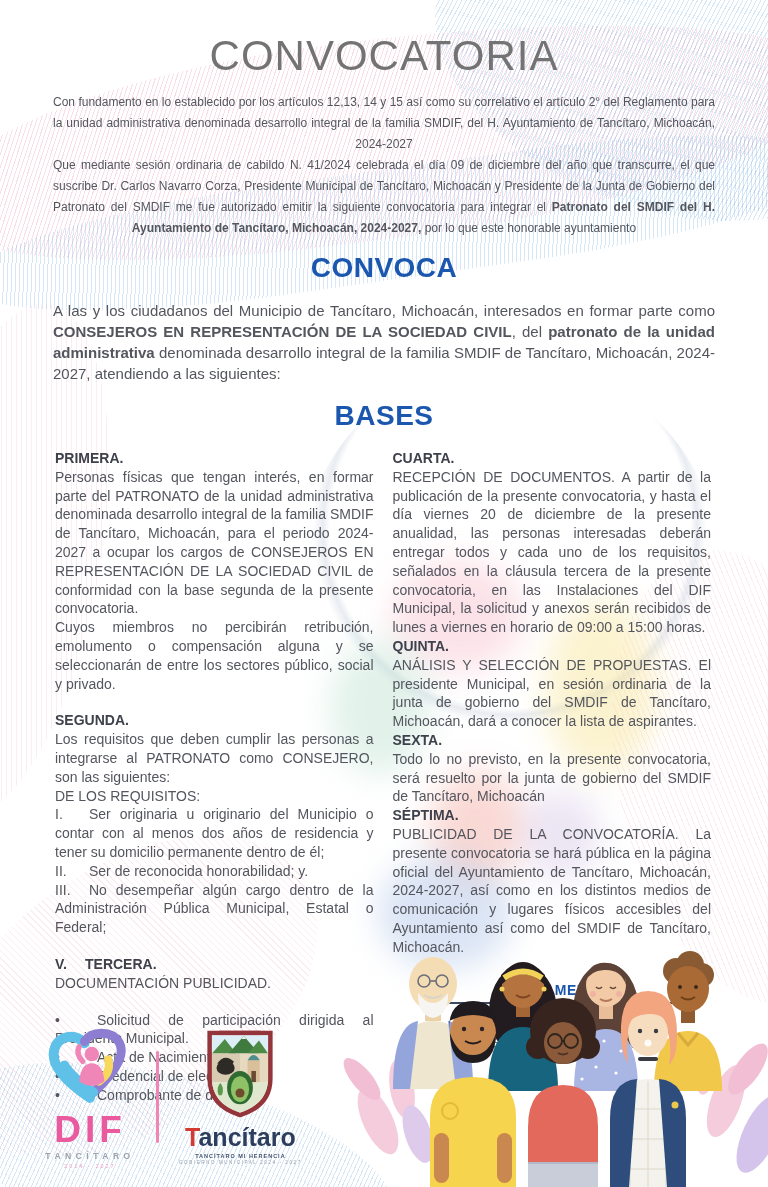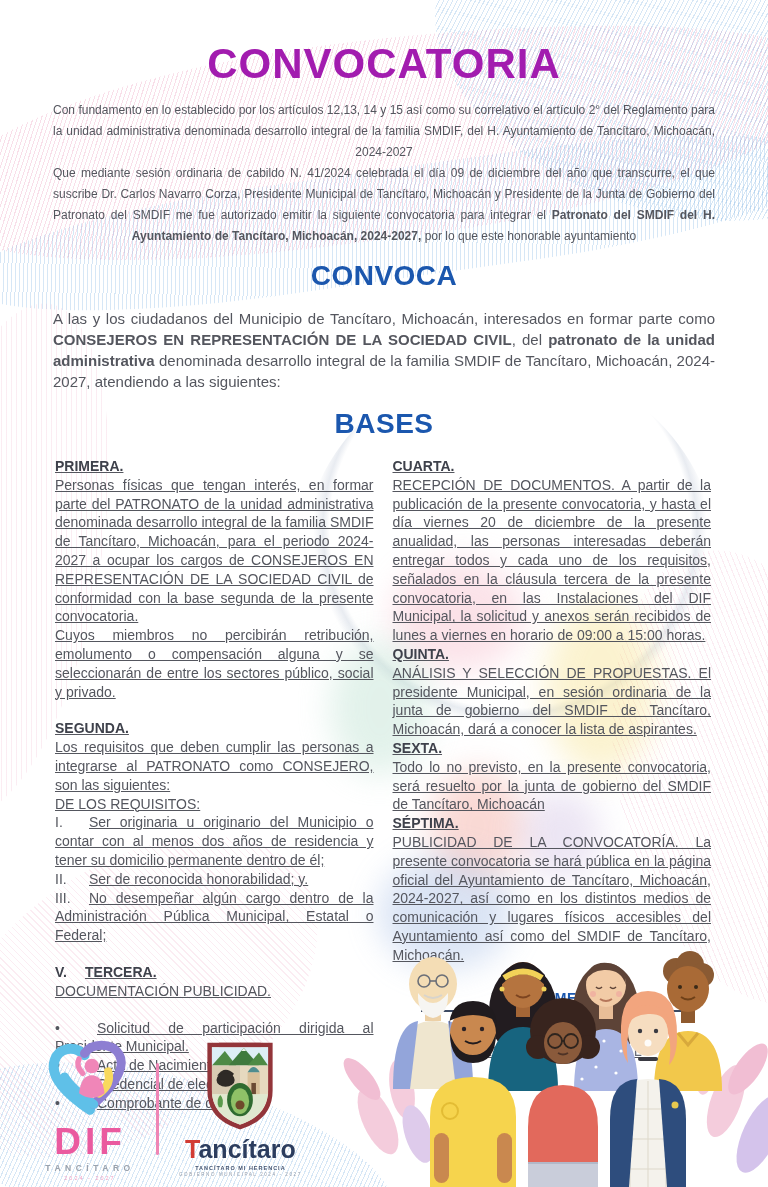--- a/index.html
+++ b/index.html
@@ -19,41 +19,41 @@
   .band-tr-blue{top:-90px;right:-140px;width:480px;height:300px;border-radius:50%;transform:rotate(18deg);}
   .band-left-pink{top:300px;left:-90px;width:190px;height:520px;border-radius:50%;transform:rotate(10deg);}
   .band-bl-pink{bottom:60px;left:-80px;width:420px;height:260px;border-radius:50%;transform:rotate(-35deg);}
   .band-bl-blue{bottom:-60px;left:-60px;width:460px;height:170px;border-radius:50%;transform:rotate(14deg);}
   .band-r-pink{bottom:180px;right:-110px;width:260px;height:460px;border-radius:50%;transform:rotate(-12deg);}
   .circle-faint{top:360px;left:300px;width:420px;height:420px;border-radius:50%;
     background:radial-gradient(circle at 50% 40%,rgba(205,212,224,.0) 55%,rgba(205,212,224,.45) 57%,rgba(205,212,224,0) 60%);}
   .blob{position:absolute;border-radius:50%;filter:blur(16px);z-index:0;}
   
   .content{position:relative;z-index:2;}
-  .title{margin:40px 0 12px;text-align:center;font-size:42px;font-weight:700;
-    color:#a21caf;letter-spacing:1px;}
+  .title{margin:32px 0 12px;text-align:center;font-size:42px;font-weight:400;
+    color:#737373;letter-spacing:1px;}
   .intro{width:662px;margin:0 auto;font-size:12px;line-height:21px;text-align:justify;text-align-last:center;}
   .intro+.intro{margin-top:0;}
   b,.bold{font-weight:700;}
   .h-blue{text-align:center;color:#1b57ae;font-size:28px;font-weight:800;letter-spacing:.5px;margin:13px 0 5px;}
   .convoca-p{width:662px;margin:16px auto;font-size:15px;line-height:21px;text-align:justify;}
   .columns{display:flex;gap:19px;padding:12px 57px 0 55px;}
-  .col{flex:1;font-size:14px;line-height:18.8px;text-align:justify;text-decoration:underline;}
+  .col{flex:1;font-size:14px;line-height:18.8px;text-align:justify;}
   .sec-title{font-weight:700;color:#3e414b;} .mt18{margin-top:18px;}
   p{margin:0;}
   .num{display:inline-block;width:34px;}
   .bnum{display:inline-block;width:30px;font-weight:700;color:#3e414b;}
   .bullet{display:inline-block;width:42px;}
   .sig{margin-top:24px;text-align:center;}
   .sig-label{display:inline-block;color:#1b57ae;font-weight:800;font-size:14px;letter-spacing:.5px;}
   .sig-line{width:262px;margin:3px auto 11px;border-top:2px solid #3c4a63;}
   .sig-name{font-weight:800;color:#353b48;font-size:15.5px;text-align:center;}
   .sig-role{color:#6a6d77;font-size:14.5px;letter-spacing:.3px;text-align:center;}
   
-  .footer{position:absolute;left:44px;bottom:6px;display:flex;align-items:center;gap:20px;z-index:3;}
+  .footer{position:absolute;left:44px;bottom:18px;display:flex;align-items:center;gap:20px;z-index:3;}
   .logo-block{text-align:center;}
   .dif-word{font-size:37px;font-weight:800;color:#ea5a9f;letter-spacing:4px;line-height:1;margin-top:2px;}
   .dif-loc{font-size:8.5px;letter-spacing:4.5px;color:#9aa2ad;font-weight:700;margin-top:3px;}
   .dif-sub{font-size:5.5px;letter-spacing:2px;color:#f0a4c6;margin-top:2px;}
   .v-divider{width:3px;height:92px;background:#ef86b5;border-radius:2px;}
   .muni-name{font-size:25px;font-weight:800;color:#2c3d5e;line-height:1;margin-top:3px;}
   .muni-name .t-red{color:#d23b33;}
   .muni-slogan1{font-size:5.5px;letter-spacing:1px;color:#44536f;font-weight:700;margin-top:3px;}
   .muni-slogan2{font-size:4.5px;letter-spacing:1.6px;color:#98a0ad;margin-top:1px;}
   .people{position:absolute;right:0;bottom:0;z-index:2;}

